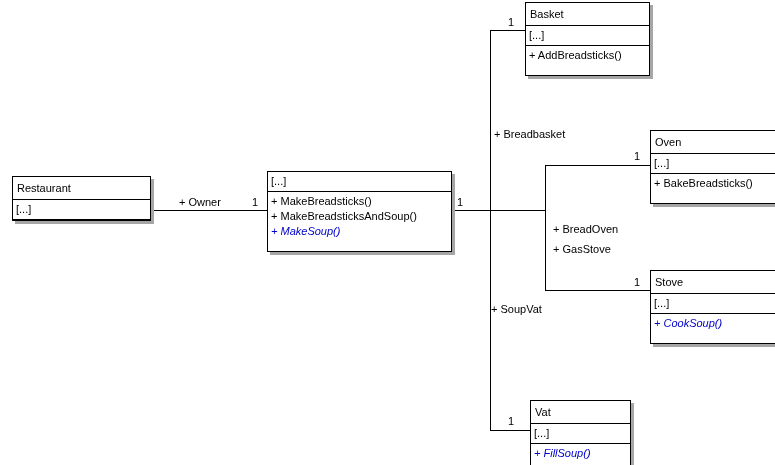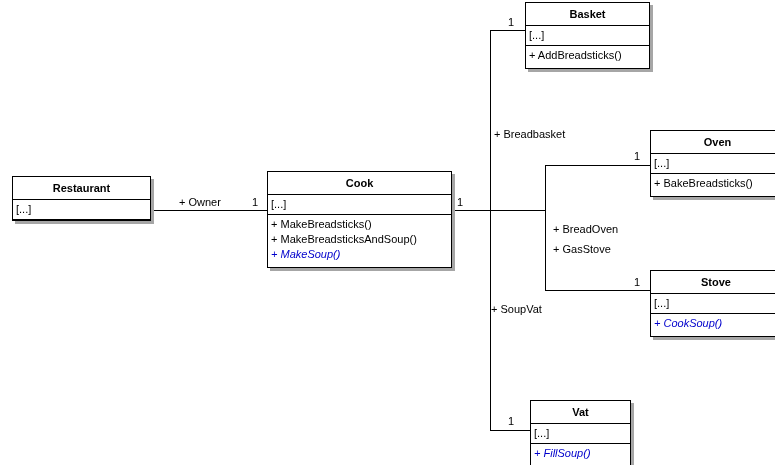--- a/index.html
+++ b/index.html
@@ -16,33 +16,33 @@
 
   .uml-class {
     position: absolute;
     background: var(--box-fill, #ffffff);
     border: 1px solid var(--box-border, #000000);
     box-shadow: 3px 3px 0 var(--box-shadow, #a6a6a6);
     font-size: 11px;
     color: var(--text, #000000);
   }
   .uml-title {
-    font-weight: bold;
-    text-align: center;
+    font-weight: normal;
+    text-align: left;
     padding: 5px 4px 4px 4px;
     border-bottom: 1px solid var(--box-border, #000000);
     line-height: 13px;
     white-space: nowrap;
   }
   .uml-attrs {
     padding: 2px 3px;
     border-bottom: 1px solid var(--box-border, #000000);
     line-height: 15px;
   }
-  .uml-methods { padding: 2px 0 5px 0; }
+  .uml-methods { padding: 2px 0 12px 0; }
   .uml-methods .m {
     padding: 0 3px;
     line-height: 15px;
     white-space: nowrap;
   }
   .m.abstract {
     color: var(--abstract-method, #0000cc);
     font-style: italic;
   }
 
@@ -89,21 +89,20 @@
 
   <div class="lbl" style="left:491px; top:303px;text-align:center;">+ SoupVat</div>
   <div class="lbl" style="left:508px; top:415px;">1</div>
 
   <div class="uml-class" style="left:4px; top:176px; width:139px;margin-left:8px;">
     <div class="uml-title">Restaurant</div>
     <div class="uml-attrs">[...]</div>
   </div>
 
   <div class="uml-class" style="left:267px; top:171px; width:185px;">
-    <div class="uml-title">Cook</div>
     <div class="uml-attrs">[...]</div>
     <div class="uml-methods">
       <div class="m">+ MakeBreadsticks()</div>
       <div class="m">+ MakeBreadsticksAndSoup()</div>
       <div class="m abstract">+ MakeSoup()</div>
     </div>
   </div>
 
   <div class="uml-class" style="left:525px; top:2px; width:125px;">
     <div class="uml-title">Basket</div>

